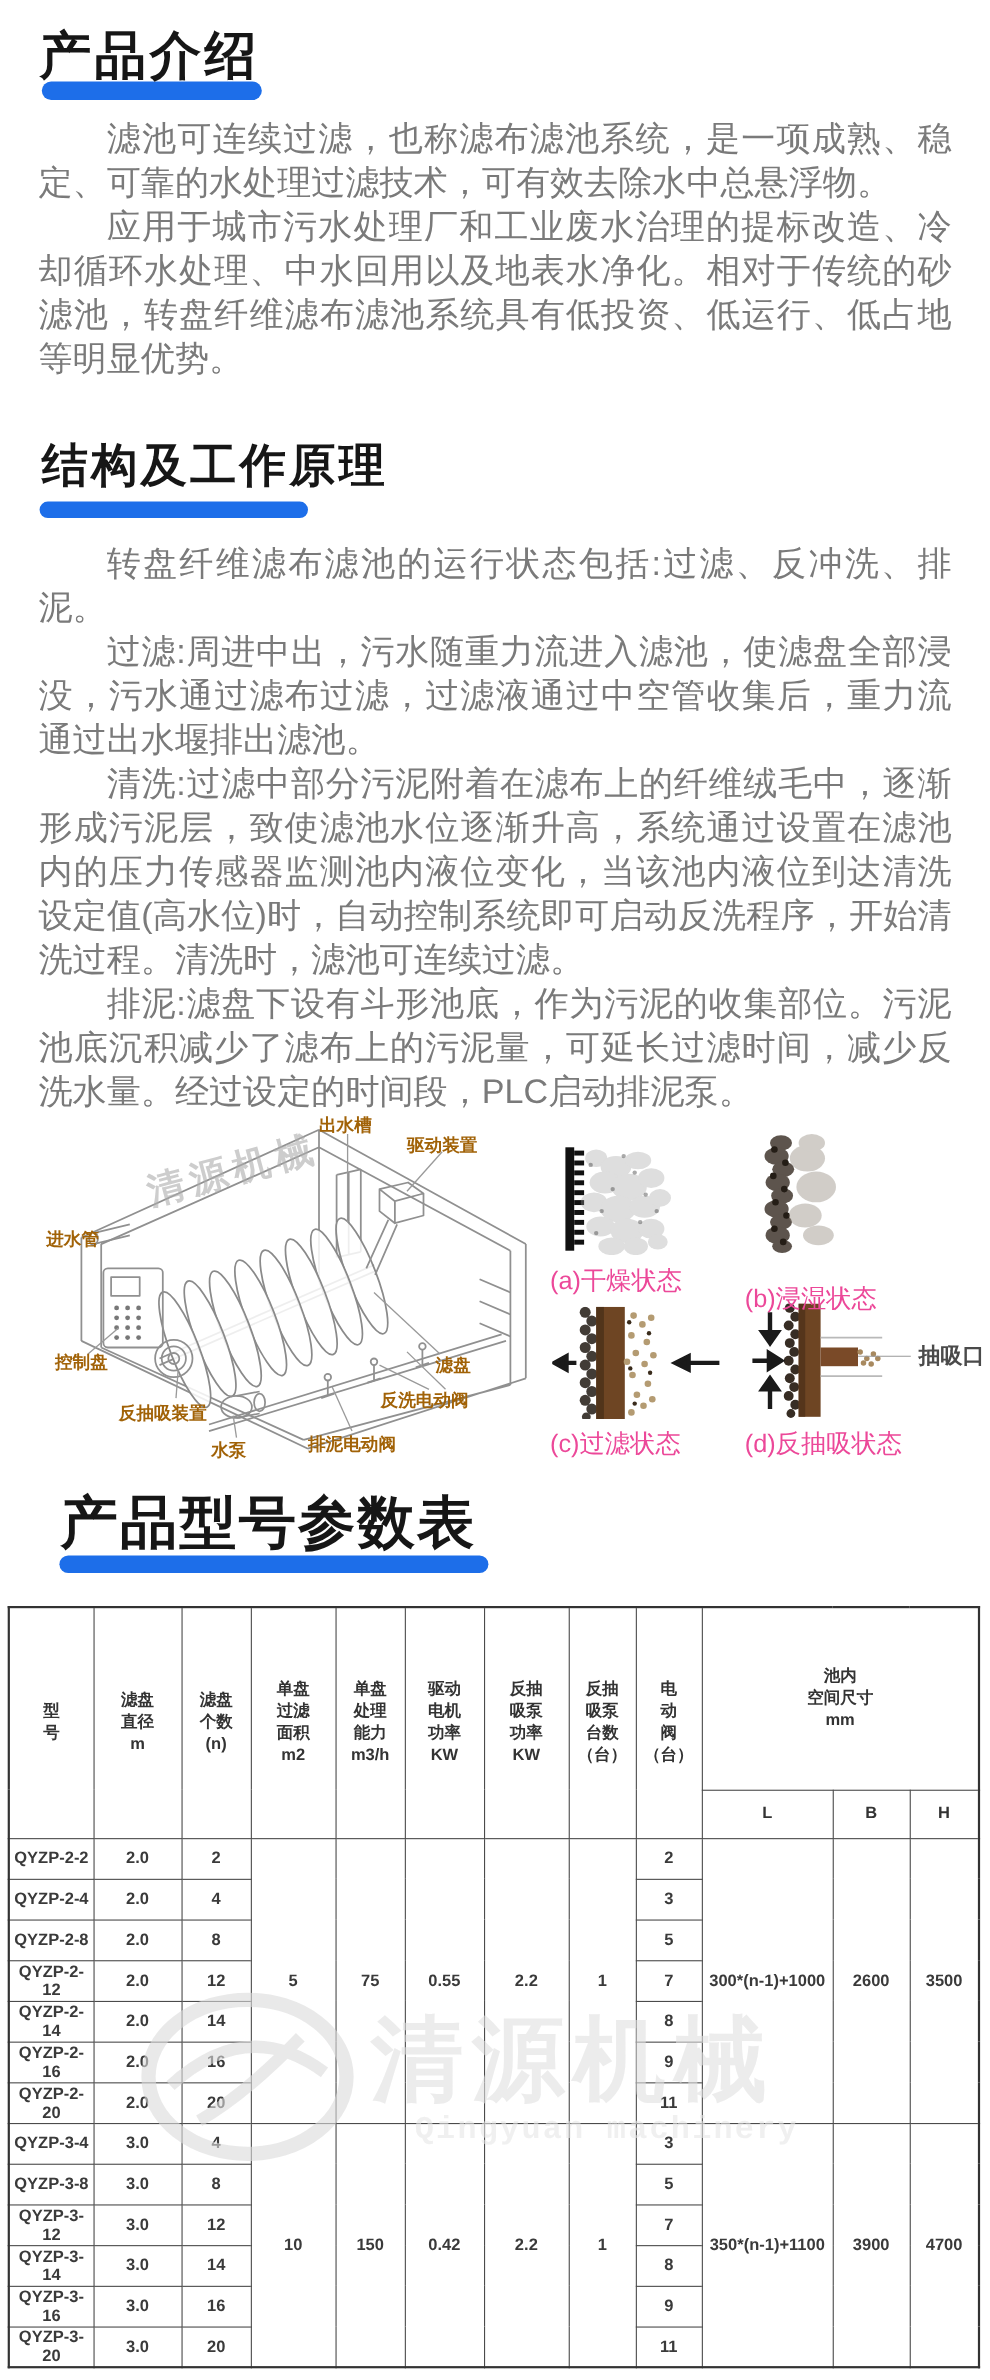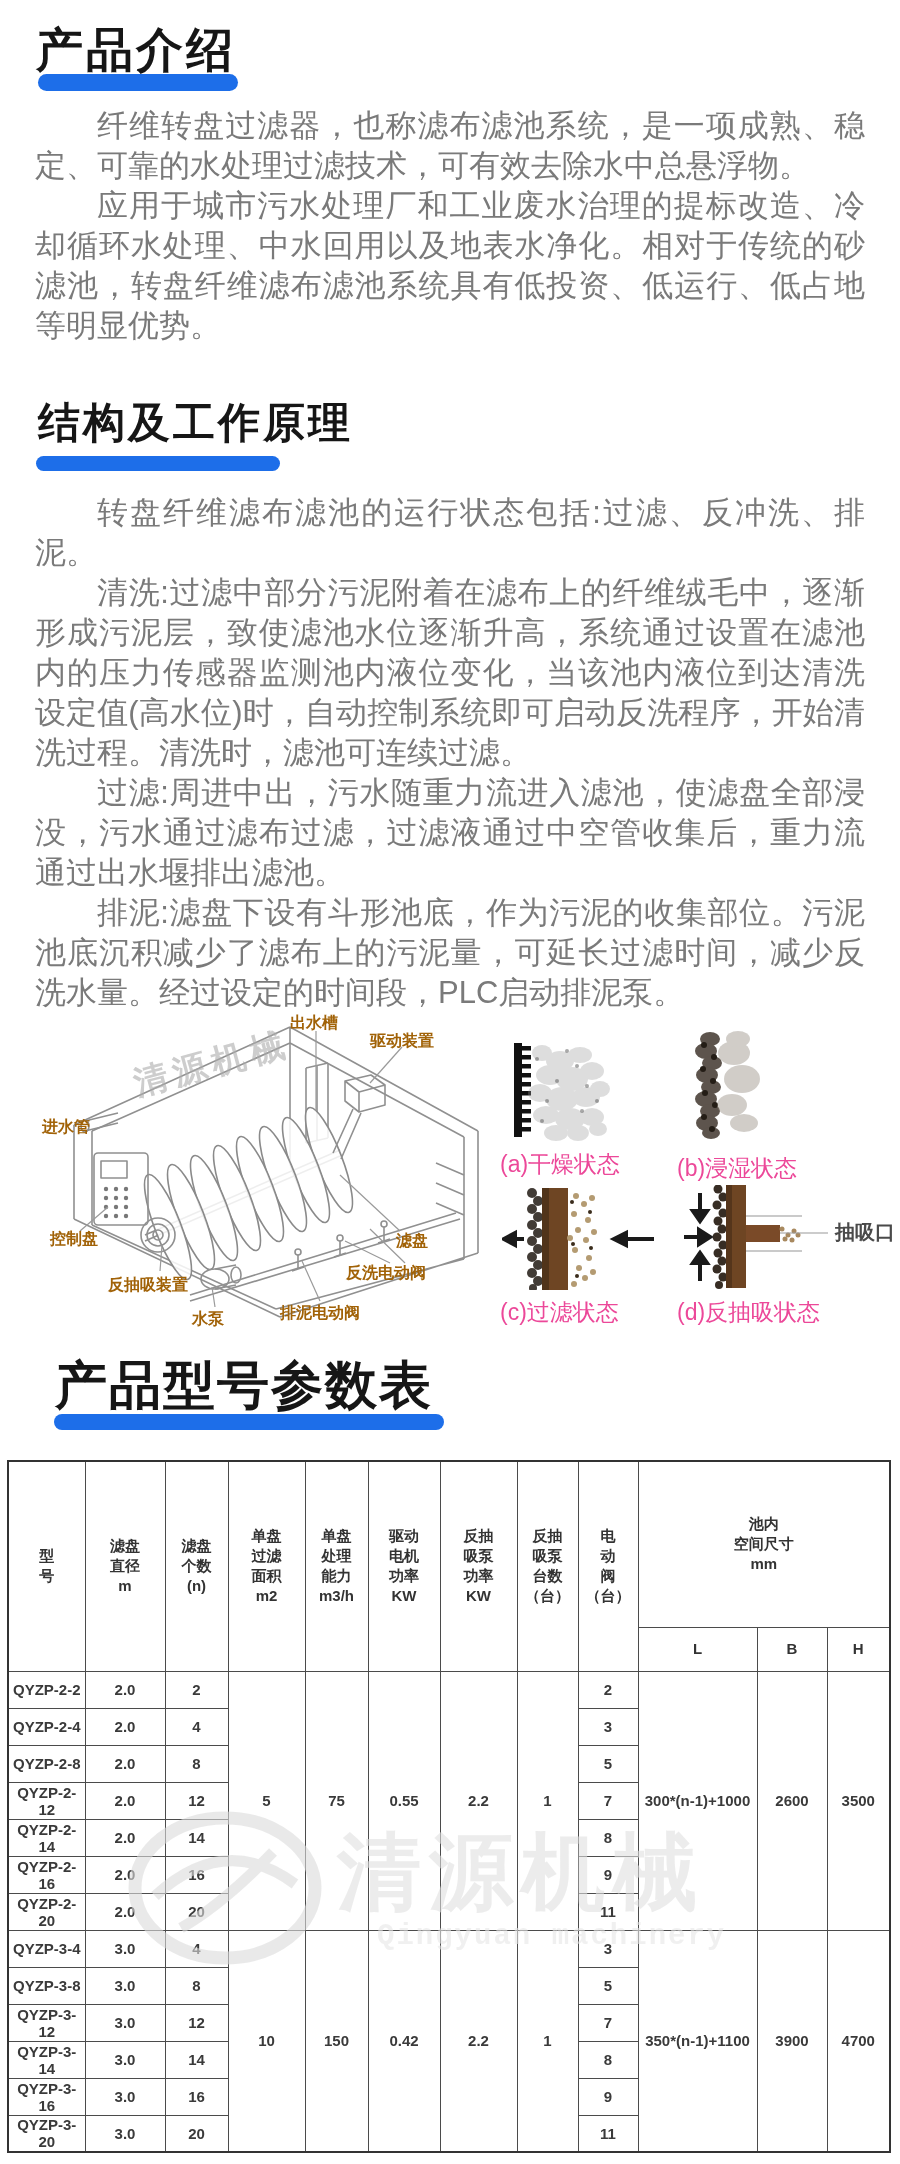--- a/index.html
+++ b/index.html
@@ -36,21 +36,21 @@
   .lb-backwash{left:306px;top:250px;}
   .lb-disc{left:356px;top:218px;}
   .states{position:relative;width:400px;height:336px;margin-left:2px;}
   .states svg{position:absolute;}
   .figa{left:15px;top:28px;}
   .figb{left:185px;top:18px;}
   .figc{left:5px;top:175px;}
   .figd{left:185px;top:172px;}
   .cap{position:absolute;font-size:23px;color:#ec4899;white-space:nowrap;}
   .cap-a{left:3px;top:136px;}
-  .cap-b{left:180px;top:140px;}
+  .cap-b{left:180px;top:152px;}
   .cap-c{left:3px;top:284px;}
   .cap-d{left:180px;top:284px;}
   .port{position:absolute;left:338px;top:206px;font-size:20px;color:#4a4a4a;font-weight:700;text-align:right;}
   
   .table-wrap{position:relative;margin:30px 7px 0 7px;}
   table{border-collapse:collapse;table-layout:fixed;width:884px;border:2px solid #333;}
   th,td{border:1px solid #4b4b4b;text-align:center;vertical-align:middle;padding:0;overflow:hidden;}
   th{font-size:15px;font-weight:700;color:#333;white-space:pre-line;line-height:20px;}
   td{font-size:15px;font-weight:700;color:#3a3a3a;}
   .hr1{height:166px;}
@@ -68,31 +68,31 @@
 </style>
 </head>
 <body>
 
 <div class="page">
 
   <h1 class="h h1">产品介绍</h1>
   <div class="bar bar1"></div>
 
   <div class="body-text sec1">
-    <p>纤维转盘过滤器，也称滤布滤池系统，是一项成熟、稳定、可靠的水处理过滤技术，可有效去除水中总悬浮物。</p>
+    <p>滤池可连续过滤，也称滤布滤池系统，是一项成熟、稳定、可靠的水处理过滤技术，可有效去除水中总悬浮物。</p>
     <p>应用于城市污水处理厂和工业废水治理的提标改造、冷却循环水处理、中水回用以及地表水净化。相对于传统的砂滤池，转盘纤维滤布滤池系统具有低投资、低运行、低占地等明显优势。</p>
   </div>
 
   <h2 class="h h2">结构及工作原理</h2>
   <div class="bar bar2"></div>
 
   <div class="body-text sec2">
     <p>转盘纤维滤布滤池的运行状态包括:过滤、反冲洗、排泥。</p>
+    <p>过滤:周进中出，污水随重力流进入滤池，使滤盘全部浸没，污水通过滤布过滤，过滤液通过中空管收集后，重力流通过出水堰排出滤池。</p>
     <p>清洗:过滤中部分污泥附着在滤布上的纤维绒毛中，逐渐形成污泥层，致使滤池水位逐渐升高，系统通过设置在滤池内的压力传感器监测池内液位变化，当该池内液位到达清洗设定值(高水位)时，自动控制系统即可启动反洗程序，开始清洗过程。清洗时，滤池可连续过滤。</p>
-    <p>过滤:周进中出，污水随重力流进入滤池，使滤盘全部浸没，污水通过滤布过滤，过滤液通过中空管收集后，重力流通过出水堰排出滤池。</p>
     <p>排泥:滤盘下设有斗形池底，作为污泥的收集部位。污泥池底沉积减少了滤布上的污泥量，可延长过滤时间，减少反洗水量。经过设定的时间段，PLC启动排泥泵。</p>
   </div>
 
   <div class="figure">
     <div class="diagram">
       <svg width="455" height="336" viewBox="0 0 455 336">
 
         <path class="ln" d="M250,14 L34,112 M250,14 L438,118 M250,30 L52,118 M250,30 L424,124 M250,14 L250,30"></path>
         <path class="ln" d="M34,112 L34,206 M52,118 L52,212 M438,118 L438,240 M424,124 L424,246"></path>
         <path class="ln" d="M34,206 L240,304 M438,240 L240,304 M52,212 L236,296 M424,246 L236,296"></path>

